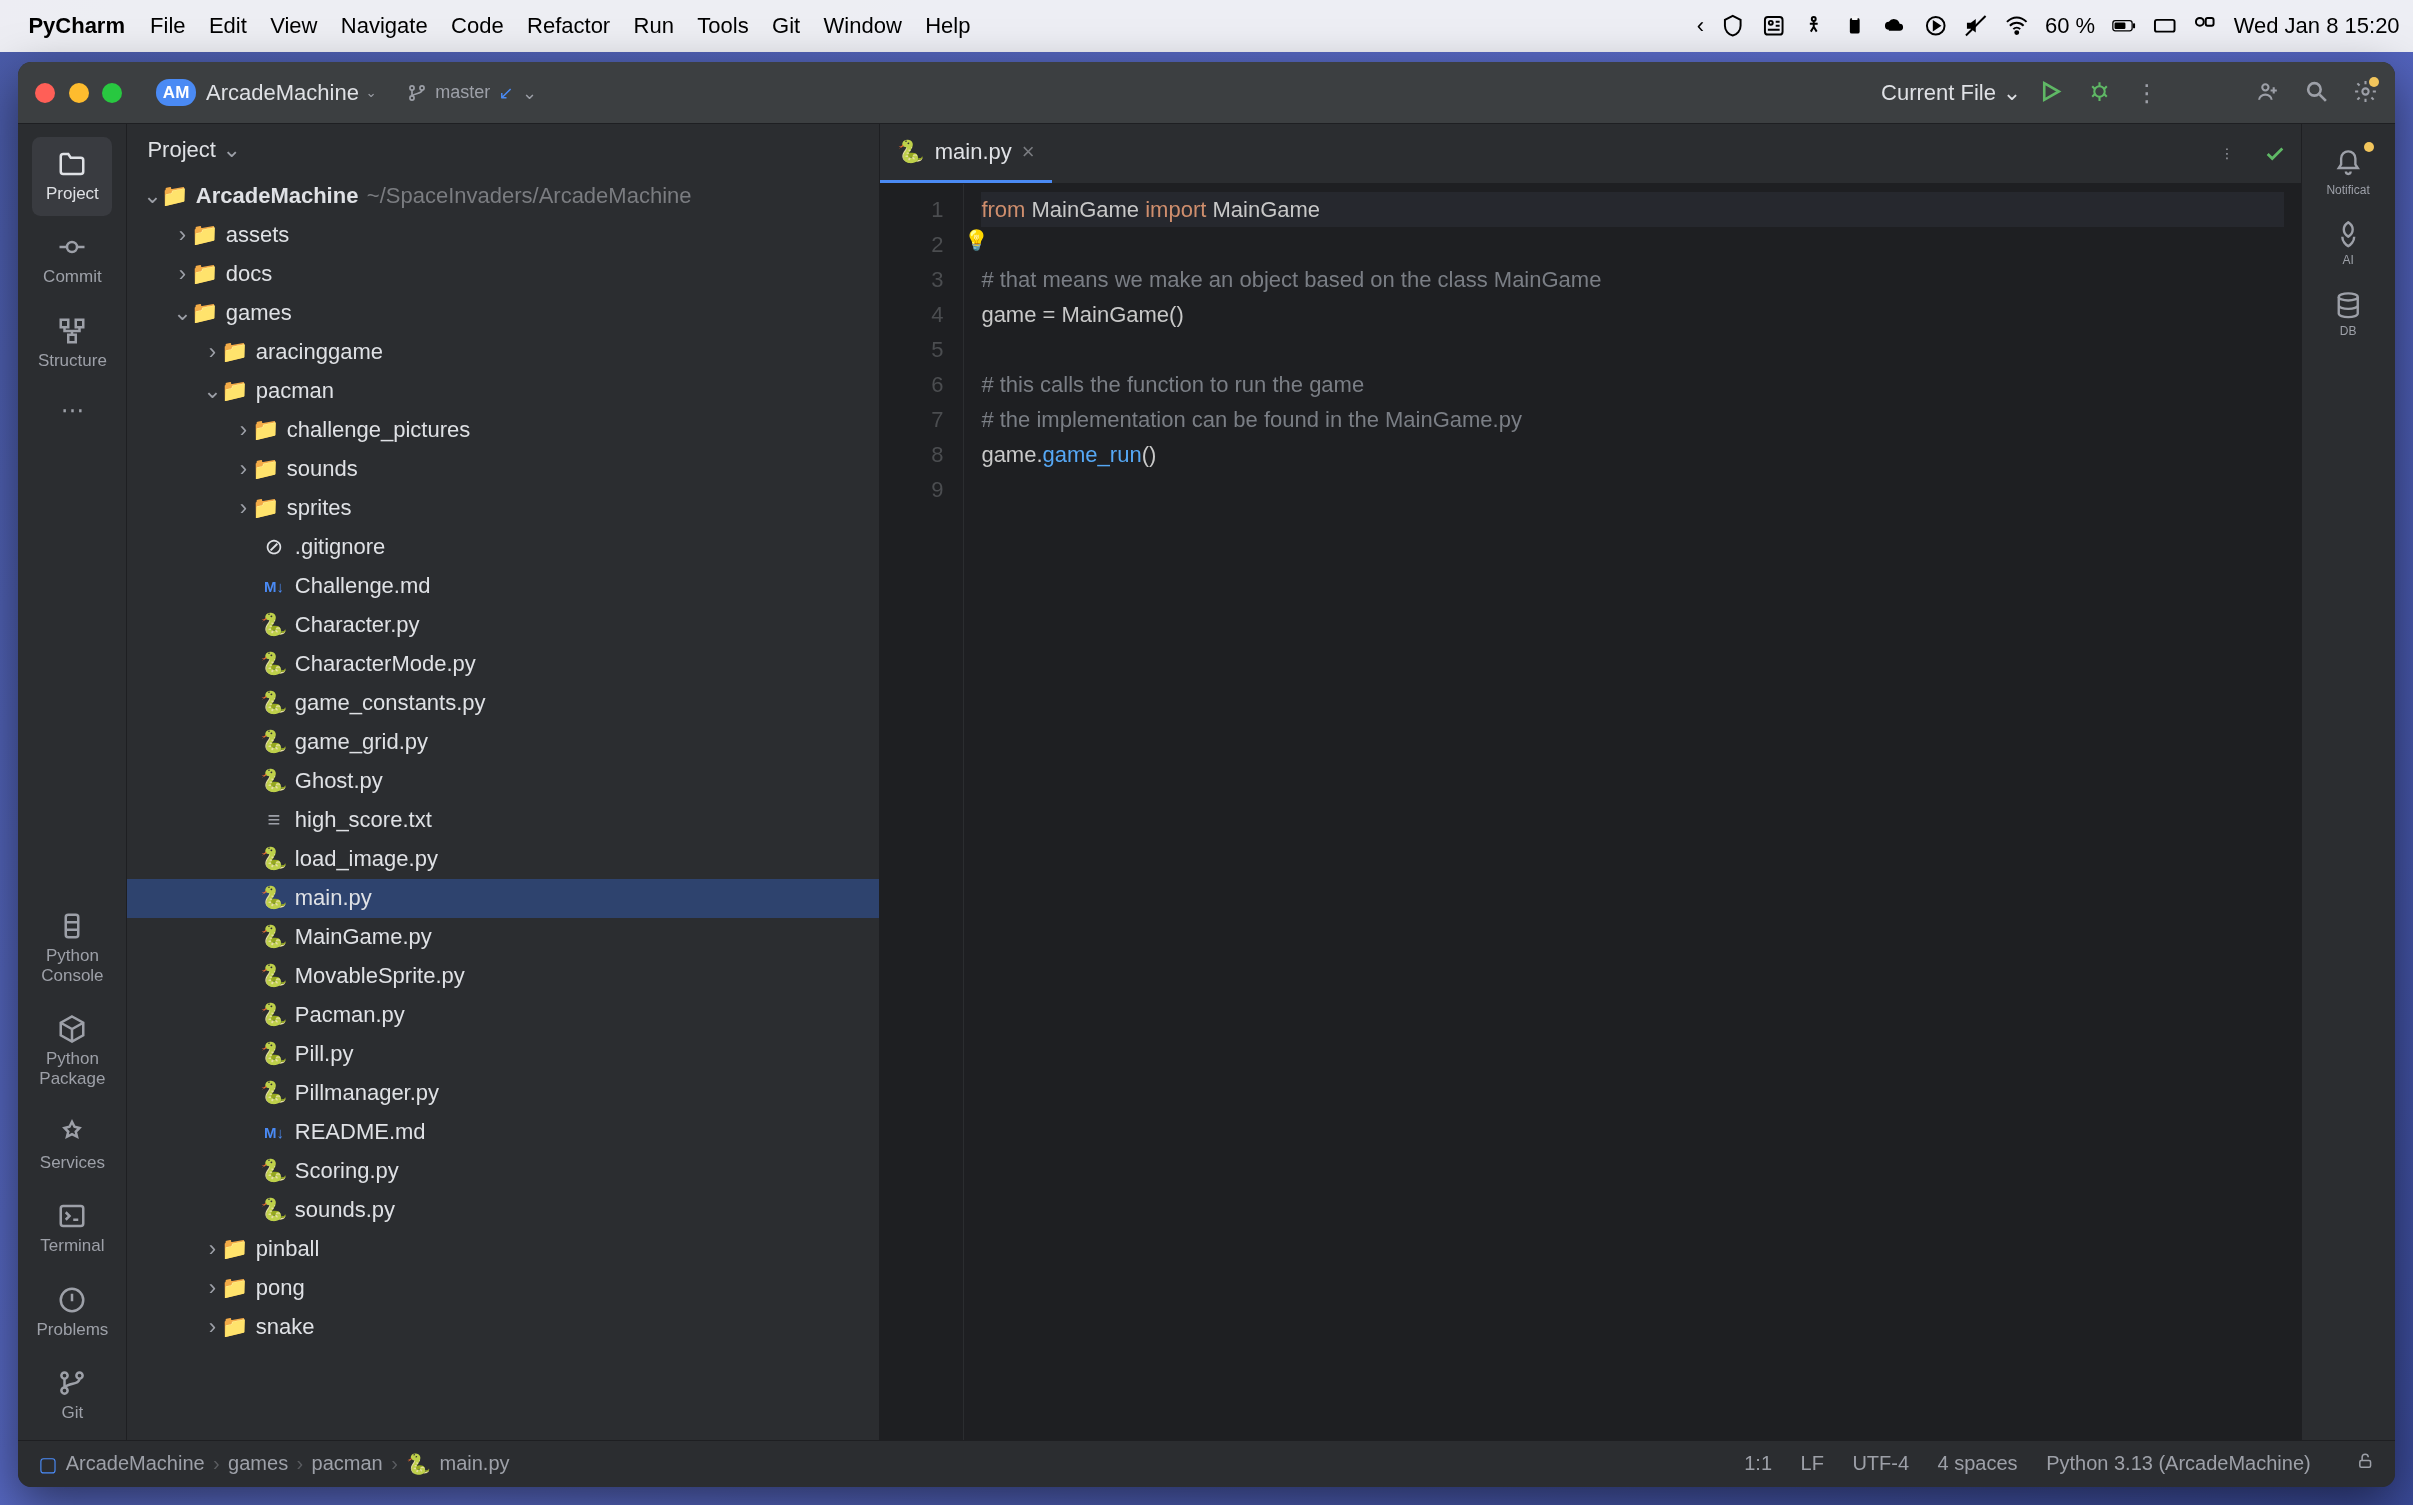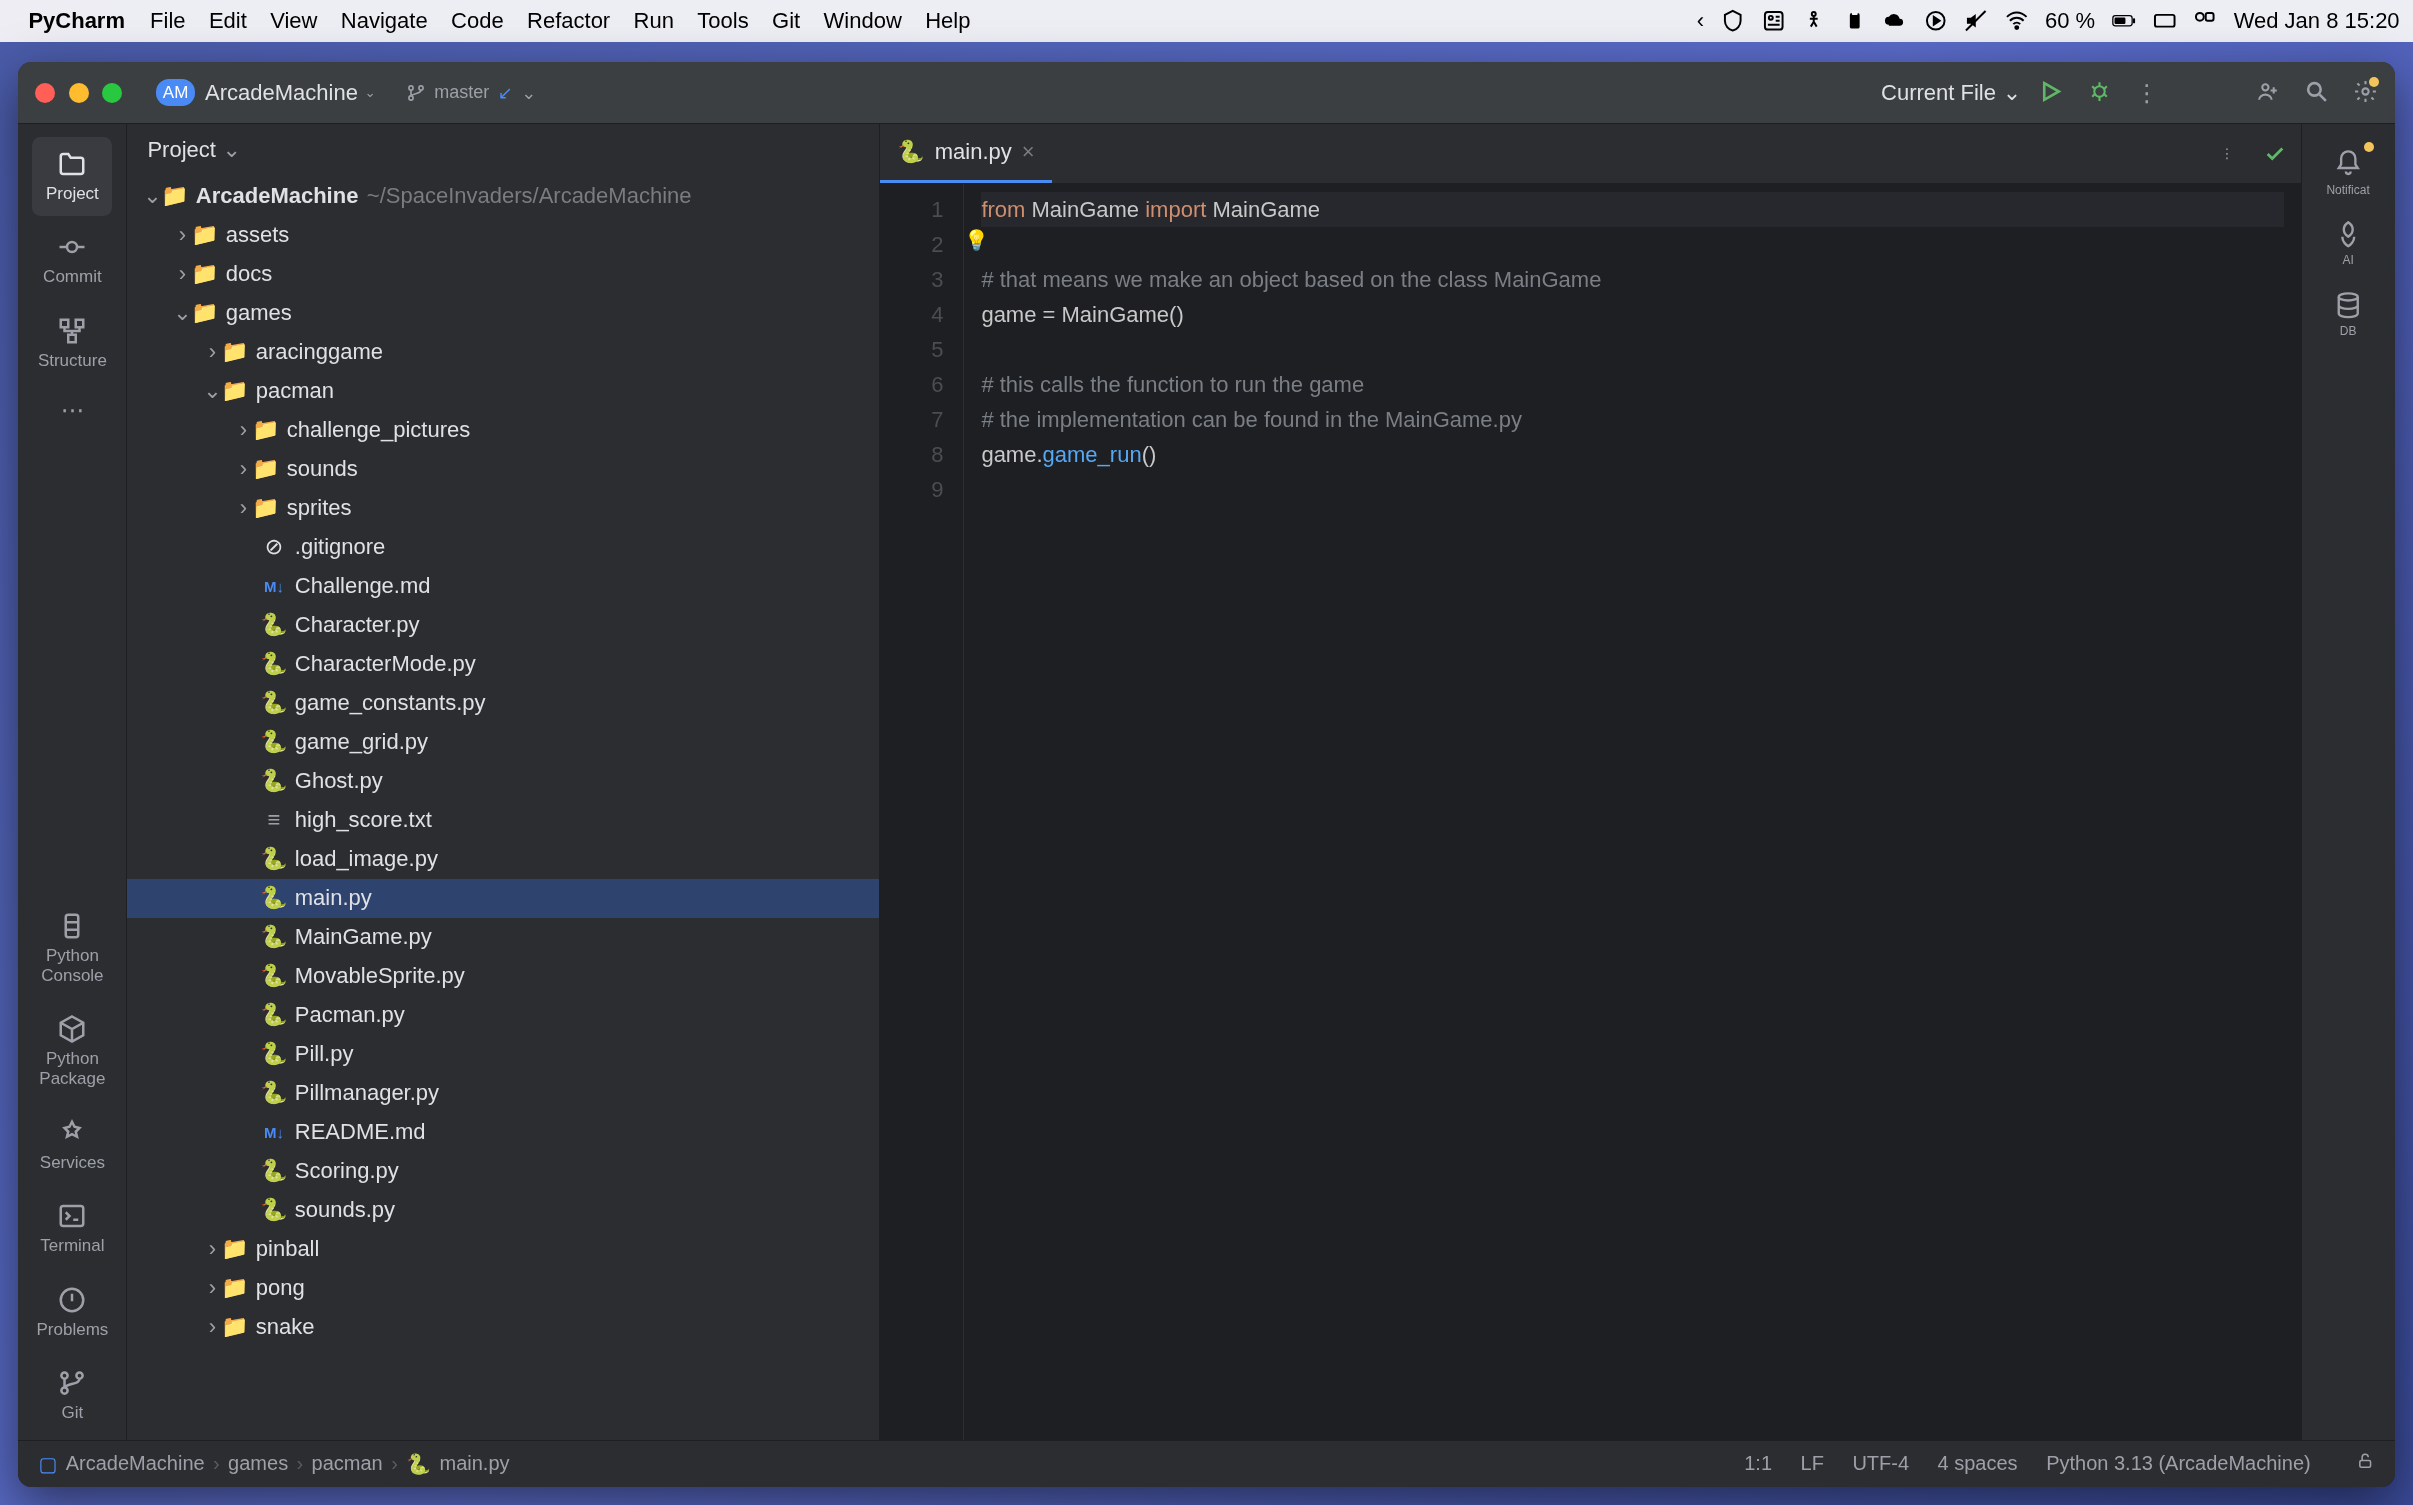--- a/index.html
+++ b/index.html
@@ -1,38 +1,38 @@
 <!DOCTYPE html>
 <html style="font-size:13.4px"><head>
 <meta charset="utf-8">
 <style>
 * { margin: 0; padding: 0; box-sizing: border-box; font-family: -apple-system, BlinkMacSystemFont, "Segoe UI", sans-serif; }
 body { background: linear-gradient(135deg, #4a5ba8 0%, #5a6bc8 50%, #3a4a98 100%); width: 2413px; height: 1505px; overflow: hidden; position: relative; }
 
 
-.mac-menubar { height: 42px; background: rgba(245,245,247,0.95); display: flex; align-items: center; padding: 0 13.4px; color: #000; font-size: 22px; }
+.mac-menubar { height: 52px; background: rgba(245,245,247,0.95); display: flex; align-items: center; padding: 0 13.4px; color: #000; font-size: 22px; }
 .mac-menubar .apple { font-size: 23.5px; margin-right: 15px; }
 .mac-menubar .app-name { font-weight: 700; margin-right: 13.4px; }
 .mac-menubar .menu-item { margin: 0 11.7px; }
 .mac-menubar .spacer { flex: 1; }
 .mac-menubar .status { display: flex; align-items: center; gap: 17px; }
 .mac-menubar .status span { display: inline-flex; align-items: center; }
 .mac-menubar svg { width: 23.5px; height: 23.5px; }
 
 
 .ide-window { position: absolute; top: 62px; left: 18.4px; right: 18.4px; bottom: 18.4px; background: #2b2d30; border-radius: 13.4px; box-shadow: 0 17px 50px rgba(0,0,0,0.5); display: flex; flex-direction: column; overflow: hidden; }
 
 
 .titlebar { height: 62px; background: #3c3f41; display: flex; align-items: center; padding: 0 17px; border-bottom: 0.8px solid #1e1f22; }
 .traffic-lights { display: flex; gap: 13.4px; margin-right: 34px; }
 .traffic-lights span { width: 20px; height: 20px; border-radius: 50%; }
 .tl-red { background: #ff5f57; }
 .tl-yellow { background: #febc2e; }
 .tl-green { background: #28c840; }
-.proj-badge { background: #4a8af4; color: #fff; font-weight: 400; font-size: 17px; padding: 3.4px 6.7px; border-radius: 13px; margin-right: 10px; }
+.proj-badge { background: #4a8af4; color: #fff; font-weight: 700; font-size: 17px; padding: 3.4px 6.7px; border-radius: 13px; margin-right: 10px; }
 .proj-name { color: #dfe1e5; font-size: 22px; }
 .branch-sel { display: flex; align-items: center; margin-left: 30px; color: #9da0a8; font-size: 18px; gap: 8.4px; }
 .titlebar .spacer { flex: 1; }
 .run-config { color: #dfe1e5; font-size: 22px; margin-right: 17px; display: flex; align-items: center; gap: 6.7px; }
 .titlebar-icons { display: flex; gap: 23.5px; align-items: center; }
 .titlebar-icons svg { width: 25px; height: 25px; }
 
 
 .ide-body { flex: 1; display: flex; min-height: 0; }
 

